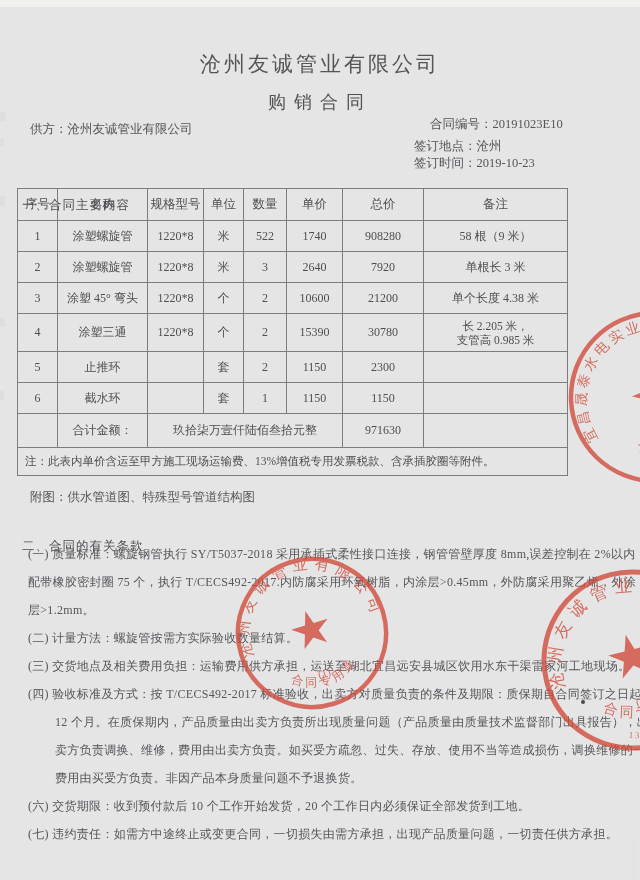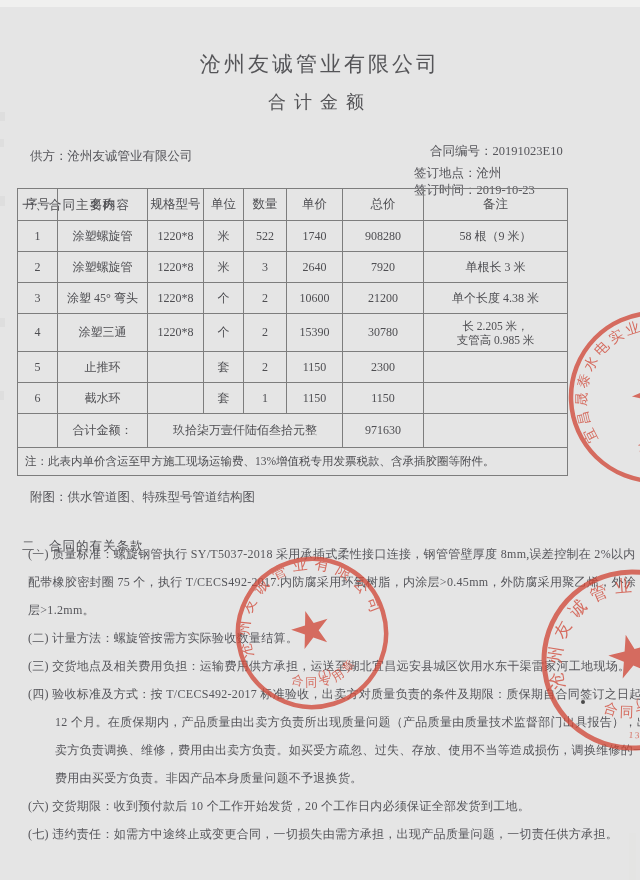--- a/index.html
+++ b/index.html
@@ -15,21 +15,21 @@
   .scan-dot { position: absolute; left: 581px; top: 700px; width: 4px; height: 4px; border-radius: 50%; background: #4a4a4a; }
 
   .company-title {
     position: absolute; top: 50px; left: 0; width: 100%;
     text-align: center; font-size: 21px; letter-spacing: 3px; color: #555558;
   }
   .doc-title {
     position: absolute; top: 90px; left: 0; width: 100%;
     text-align: center; font-size: 18px; letter-spacing: 8px; color: #525255;
   }
-  .meta-line { position: absolute; font-size: 12.5px; color: #55555a; white-space: nowrap; margin-top: 27px; }
+  .meta-line { position: absolute; font-size: 12.5px; color: #55555a; white-space: nowrap; }
   .supplier-line { top: 121px; left: 30px; }
   .buyer-line   { top: 155px; left: 30px; }
   .contract-no  { top: 116px; left: 430px; }
   .sign-place   { top: 138px; left: 414px; }
   .sign-date    { top: 155px; left: 414px; }
   .sec-heading  { position: absolute; font-size: 12.5px; color: #4e4e52; letter-spacing: 1px; margin-top: 24px; }
   .sec1 { top: 173px; left: 22px; }
   .sec2 { top: 514px; left: 22px; text-align: center; }
   .attachments-line { position: absolute; top: 489px; left: 30px; font-size: 12.5px; color: #55555a; }
 
@@ -73,21 +73,21 @@
   <div class="scan-top-strip"></div>
   <div class="scan-mark" style="left:0;top:112px;width:5px;height:9px;"></div>
   <div class="scan-mark" style="left:0;top:139px;width:4px;height:8px;"></div>
   <div class="scan-mark" style="left:0;top:196px;width:5px;height:10px;"></div>
   <div class="scan-mark" style="left:0;top:318px;width:5px;height:9px;"></div>
   <div class="scan-mark" style="left:0;top:391px;width:4px;height:9px;"></div>
   <div class="scan-right-streak"></div>
   <div class="scan-dot"></div>
 
   <div class="company-title">沧州友诚管业有限公司</div>
-  <div class="doc-title">合计金额</div>
+  <div class="doc-title">购销合同</div>
 
   <div class="meta-line supplier-line">供方：沧州友诚管业有限公司</div>
   <div class="meta-line contract-no">合同编号：20191023E10</div>
   <div class="meta-line sign-place">签订地点：沧州</div>
   <div class="meta-line sign-date">签订时间：2019-10-23</div>
 
   <div class="sec-heading sec1">一、合同主要内容</div>
 
   <table class="items">
     <colgroup>

